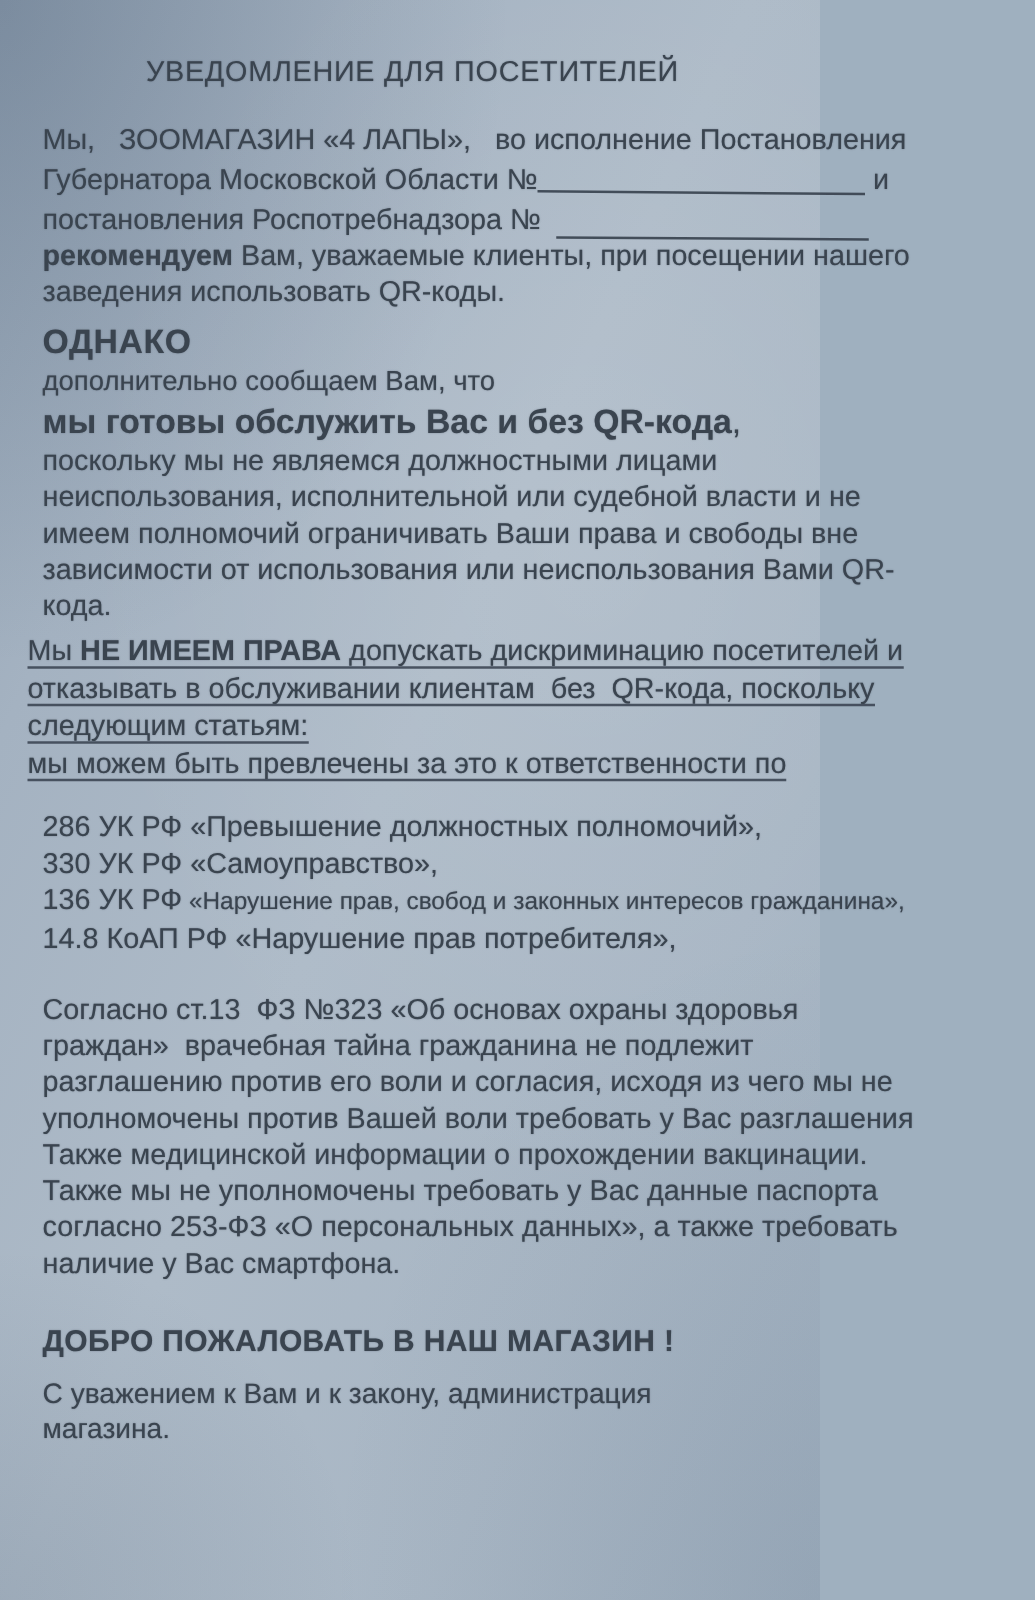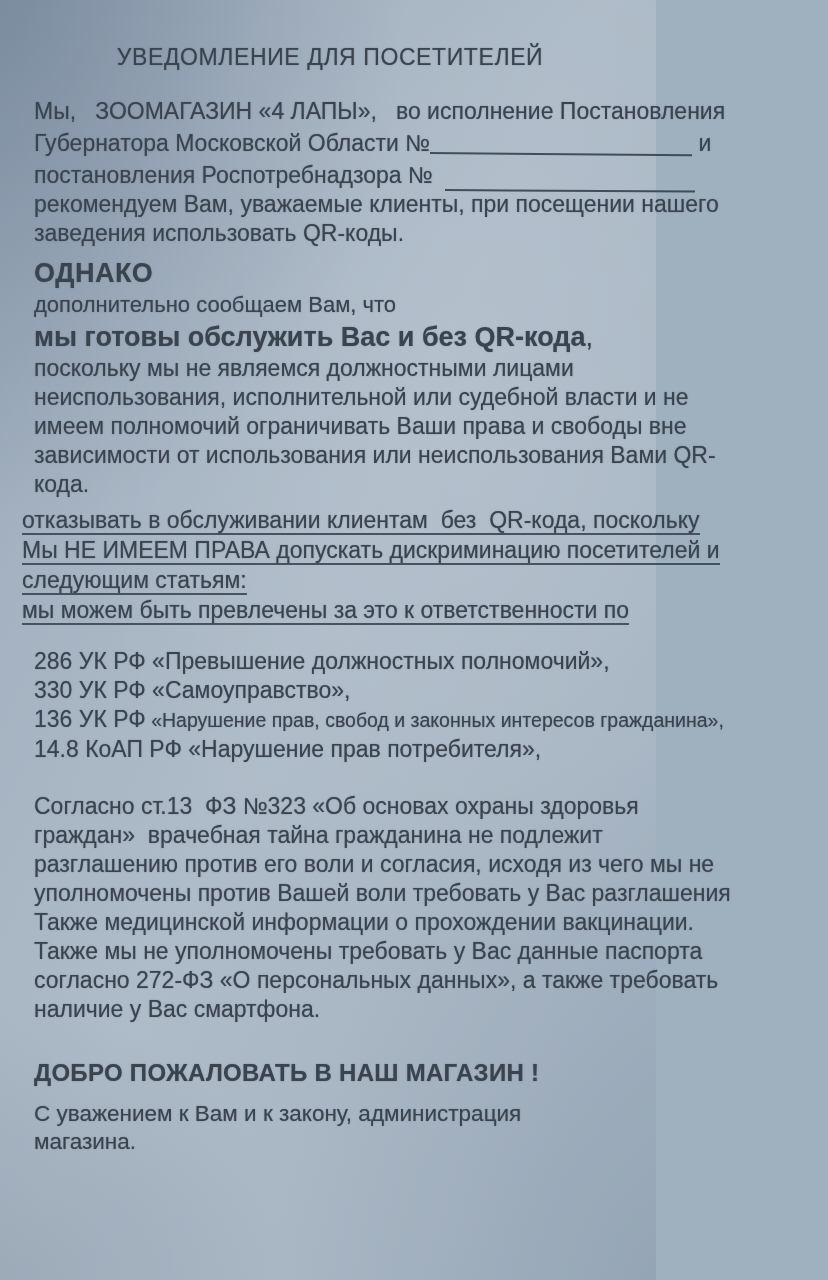--- a/index.html
+++ b/index.html
@@ -23,21 +23,21 @@
       linear-gradient(115deg,#93a3b4 0%,#a4b2c1 22%,#aebbc8 48%,#a8b6c4 75%,#9fafbf 100%);
   }
   .title{
     margin-top:4px;
     text-align:center;
     font-size:23px;
     letter-spacing:.6px;
   }
   .line{white-space:nowrap;line-height:29px;font-size:23px;}
   .intro{margin-top:26px;}
-  .bold{font-weight:400;}
+  .bold{font-weight:700;}
   .blank{
     display:inline-block;
     border-bottom:2px solid rgba(54,64,77,.9);
     height:1em;
     vertical-align:baseline;
   }
   .blank-1{width:262px;transform:translateY(3px) rotate(.5deg);transform-origin:left bottom;}
   .blank-2{width:250px;margin-left:12px;transform:translateY(8px) rotate(.35deg);transform-origin:left bottom;}
   .center{}
   .however{margin-top:8px;}
@@ -90,24 +90,24 @@
     </div>
     <div class="line">поскольку мы не являемся должностными лицами</div>
     <div class="line">неиспользования, исполнительной или судебной власти и не</div>
     <div class="line">имеем полномочий ограничивать Ваши права и свободы вне</div>
     <div class="line">зависимости от использования или неиспользования Вами QR-</div>
     <div class="line">кода.</div>
   </div>
 
   <div class="no-right center">
     <div class="line">
-      <span class="u">отказывать в обслуживании клиентам&nbsp; без&nbsp; QR-кода, поскольку</span>
+      <span class="u"><span>Мы </span><span class="bold">НЕ ИМЕЕМ ПРАВА</span><span> допускать дискриминацию посетителей и</span></span>
     </div>
     <div class="line">
-      <span class="u"><span>Мы </span><span class="bold">НЕ ИМЕЕМ ПРАВА</span><span> допускать дискриминацию посетителей и</span></span>
+      <span class="u">отказывать в обслуживании клиентам&nbsp; без&nbsp; QR-кода, поскольку</span>
     </div>
     <div class="line">
       <span class="u">следующим статьям:</span>
     </div>
     <div class="line">
       <span class="u">мы можем быть превлечены за это к ответственности по</span>
     </div>
   </div>
 
   <div class="articles">
@@ -125,21 +125,21 @@
     </div>
   </div>
 
   <div class="law">
     <div class="line">Согласно ст.13&nbsp; ФЗ №323 «Об основах охраны здоровья</div>
     <div class="line">граждан»&nbsp; врачебная тайна гражданина не подлежит</div>
     <div class="line">разглашению против его воли и согласия, исходя из чего мы не</div>
     <div class="line">уполномочены против Вашей воли требовать у Вас разглашения</div>
     <div class="line">Также медицинской информации о прохождении вакцинации.</div>
     <div class="line">Также мы не уполномочены требовать у Вас данные паспорта</div>
-    <div class="line">согласно 272-ФЗ «О персональных данных», а также требовать</div>
+    <div class="line">согласно 253-ФЗ «О персональных данных», а также требовать</div>
     <div class="line">наличие у Вас смартфона.</div>
   </div>
 
   <div class="welcome center">ДОБРО ПОЖАЛОВАТЬ В НАШ МАГАЗИН !</div>
 
   <div class="signature center">С уважением к Вам и к закону, администрация магазина.</div>
 
 </div>
 
 </body></html>

